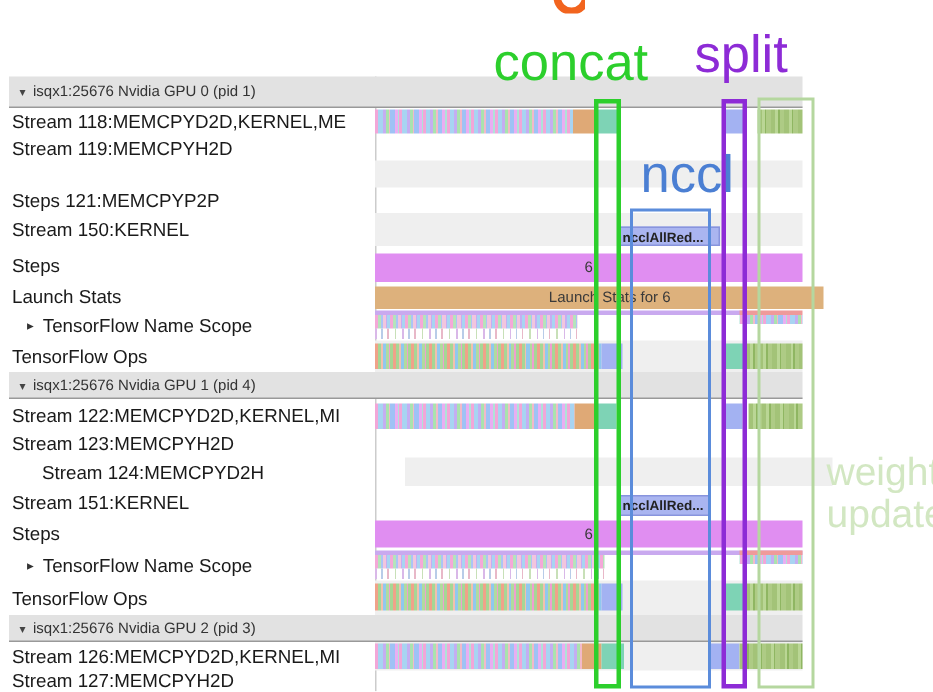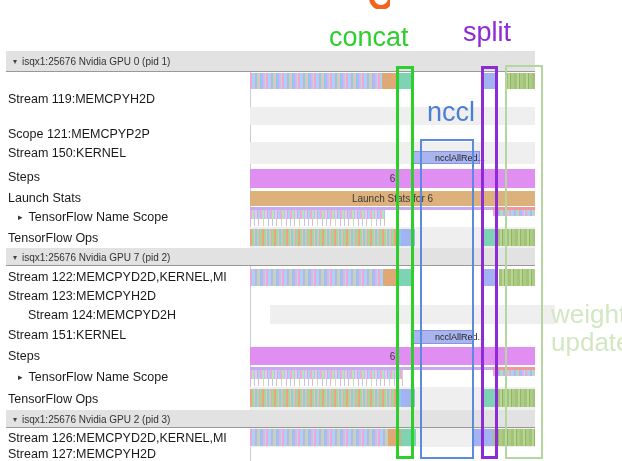--- a/index.html
+++ b/index.html
@@ -25,28 +25,28 @@
   .seg[data-kind="orange"]{background:#dfa976;}
   .seg[data-kind="teal"]{background:#7ed3b5;}
   .seg[data-kind="blue"]{background:#a3b2f2;}
   .seg[data-kind="lav"]{background:#c9a9ef;}
   .seg[data-kind="pink"]{background:#ef9a9a;}
   .seg[data-kind="steps"]{background:#e08ef1;}
   .seg[data-kind="launch"]{background:#ddb17c;}
   .seg[data-kind="ncclbar"]{background:#aab5f0;border:1px solid #8894dd;box-sizing:border-box;}
   .seg-label{width:100%;height:100%;display:flex;align-items:center;justify-content:center;
              font-size:10px;color:#3a3a3a;overflow:hidden;white-space:nowrap;}
-  .seg[data-kind="ncclbar"] .seg-label{justify-content:flex-start;padding-left:21px;font-size:9px;color:#222;}
+  .seg[data-kind="ncclbar"] .seg-label{justify-content:flex-start;padding-left:1px;font-size:9px;color:#222;font-weight:bold;}
   .divider{position:absolute;left:250px;top:51px;width:1px;height:410px;background:#ccc;}
   .abox{position:absolute;background:transparent;box-sizing:border-box;z-index:6;}
   #concat-box{left:396px;top:66px;width:18px;height:393px;border:3px solid #2ccf2c;}
   #split-box{left:481px;top:66px;width:17px;height:393px;border:3px solid #8d2bd6;}
   #nccl-box{left:420px;top:139px;width:54px;height:320px;border:2px solid #5b8cdb;}
   #weight-box{left:505px;top:65px;width:38px;height:394px;border:2px solid #b5d79f;}
-  .alabel{position:absolute;z-index:7;font-size:27px;font-weight:400;}
+  .alabel{position:absolute;z-index:7;font-size:35px;font-weight:400;}
   #concat-label{left:329px;top:22px;color:#2ccf2c;}
   #split-label{left:463px;top:17px;color:#8d2bd6;}
   #nccl-label{left:427px;top:97px;color:#4b7fd3;}
   #weight-label{left:551px;top:300px;color:#d2e7c2;font-size:26px;line-height:28px;}
   #orange-glyph-clip{position:absolute;left:368px;top:0;width:22px;height:9px;overflow:hidden;z-index:7;}
   #orange-glyph-clip .ring{width:14px;height:14px;border:5px solid #f2641e;border-radius:50%;margin-top:-14px;margin-left:1px;}
 </style>
 </head>
 <body>
 
@@ -54,37 +54,40 @@
   <div class="divider"></div>
   <div id="rows-layer">
       <div class="trow" style="top: 51px; height: 21px;">
         <div class="hdr-bg"></div>
         <div class="hdr-label">
           <div class="tri-down">▾</div>
           <div class="hdr-text">isqx1:25676 Nvidia GPU 0 (pid 1)</div>
         </div>
       </div>
       <div class="trow" style="top: 72px; height: 18px;">
+        <div class="row-label">
+          <div class="row-label-text">Stream 118:MEMCPYD2D,KERNEL,ME</div>
+        </div>
         <div class="seg" data-kind="multi" style="left: 250px; width: 132px; top: 1px; height: 16px;"></div>
         <div class="seg" data-kind="orange" style="left: 382px; width: 15px; top: 1px; height: 16px;"></div>
         <div class="seg" data-kind="teal" style="left: 397px; width: 16px; top: 1px; height: 16px;"></div>
         <div class="seg" data-kind="blue" style="left: 483px; width: 14px; top: 1px; height: 16px;"></div>
         <div class="seg" data-kind="olive" style="left: 505px; width: 30px; top: 1px; height: 16px;"></div>
       </div>
       <div class="trow" style="top: 90px; height: 17px;">
         <div class="row-label">
           <div class="row-label-text">Stream 119:MEMCPYH2D</div>
         </div>
       </div>
       <div class="trow" style="top: 107px; height: 18px;">
         <div class="row-bg"></div>
       </div>
       <div class="trow" style="top: 125px; height: 17px;">
         <div class="row-label">
-          <div class="row-label-text">Scope 121:MEMCPYP2P</div>
+          <div class="row-label-text">Steps 121:MEMCPYP2P</div>
         </div>
       </div>
       <div class="trow" style="top: 142px; height: 22px;">
         <div class="row-bg"></div>
         <div class="row-label">
           <div class="row-label-text">Stream 150:KERNEL</div>
         </div>
         <div class="seg" data-kind="ncclbar" style="left: 413px; width: 67px; top: 9px; height: 13px;">
           <div class="seg-label">ncclAllRed...</div>
         </div>
@@ -94,21 +97,21 @@
           <div class="row-label-text">Steps</div>
         </div>
         <div class="seg" data-kind="steps" style="left: 250px; width: 285px; top: 5px; height: 19px;">
           <div class="seg-label">6</div>
         </div>
       </div>
       <div class="trow" style="top: 189px; height: 18px;">
         <div class="row-label">
           <div class="row-label-text">Launch Stats</div>
         </div>
-        <div class="seg" data-kind="launch" style="left: 250px; width: 285px; top: 2px; height: 15px;">
+        <div class="seg" data-kind="launch" style="left: 250px; width: 285px; top: 2px; height: 15px; padding-left: 14px;">
           <div class="seg-label">Launch Stats for 6</div>
         </div>
       </div>
       <div class="trow" style="top: 207px; height: 20px;">
         <div class="row-label">
           <div class="tri-right">▸</div>
           <div class="row-label-text">TensorFlow Name Scope</div>
         </div>
         <div class="seg" data-kind="lav" style="left: 250px; width: 247px; top: 0px; height: 3px;"></div>
         <div class="seg" data-kind="ns" style="left: 250px; width: 135px; top: 3px; height: 9px;"></div>
@@ -123,21 +126,21 @@
         </div>
         <div class="seg" data-kind="ops" style="left: 250px; width: 151px; top: 2px; height: 17px;"></div>
         <div class="seg" data-kind="blue" style="left: 401px; width: 14px; top: 2px; height: 17px;"></div>
         <div class="seg" data-kind="teal" style="left: 483px; width: 14px; top: 2px; height: 17px;"></div>
         <div class="seg" data-kind="olive" style="left: 497px; width: 38px; top: 2px; height: 17px;"></div>
       </div>
       <div class="trow" style="top: 248px; height: 18px;">
         <div class="hdr-bg"></div>
         <div class="hdr-label">
           <div class="tri-down">▾</div>
-          <div class="hdr-text">isqx1:25676 Nvidia GPU 7 (pid 2)</div>
+          <div class="hdr-text">isqx1:25676 Nvidia GPU 1 (pid 4)</div>
         </div>
       </div>
       <div class="trow" style="top: 266px; height: 21px; text-align: center;">
         <div class="row-label">
           <div class="row-label-text">Stream 122:MEMCPYD2D,KERNEL,MI</div>
         </div>
         <div class="seg" data-kind="multi" style="left: 250px; width: 133px; top: 3px; height: 17px;"></div>
         <div class="seg" data-kind="orange" style="left: 383px; width: 13px; top: 3px; height: 17px;"></div>
         <div class="seg" data-kind="teal" style="left: 396px; width: 15px; top: 3px; height: 17px;"></div>
         <div class="seg" data-kind="blue" style="left: 483px; width: 12px; top: 3px; height: 17px;"></div>

